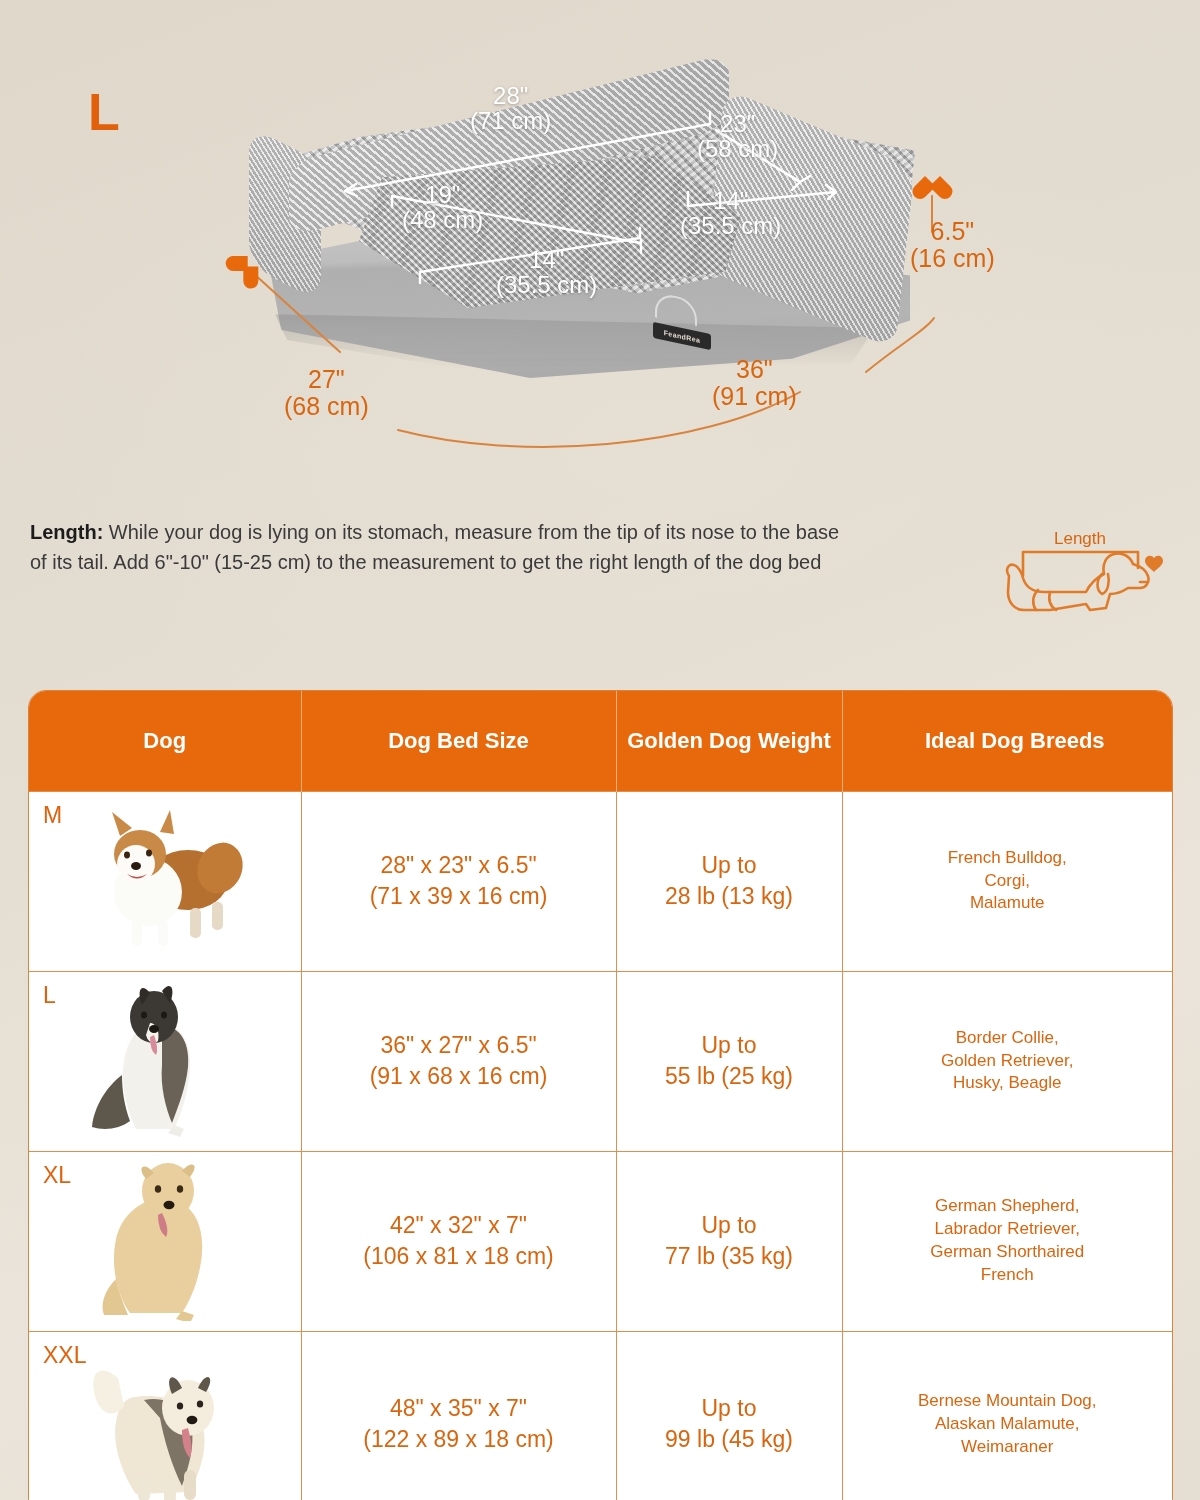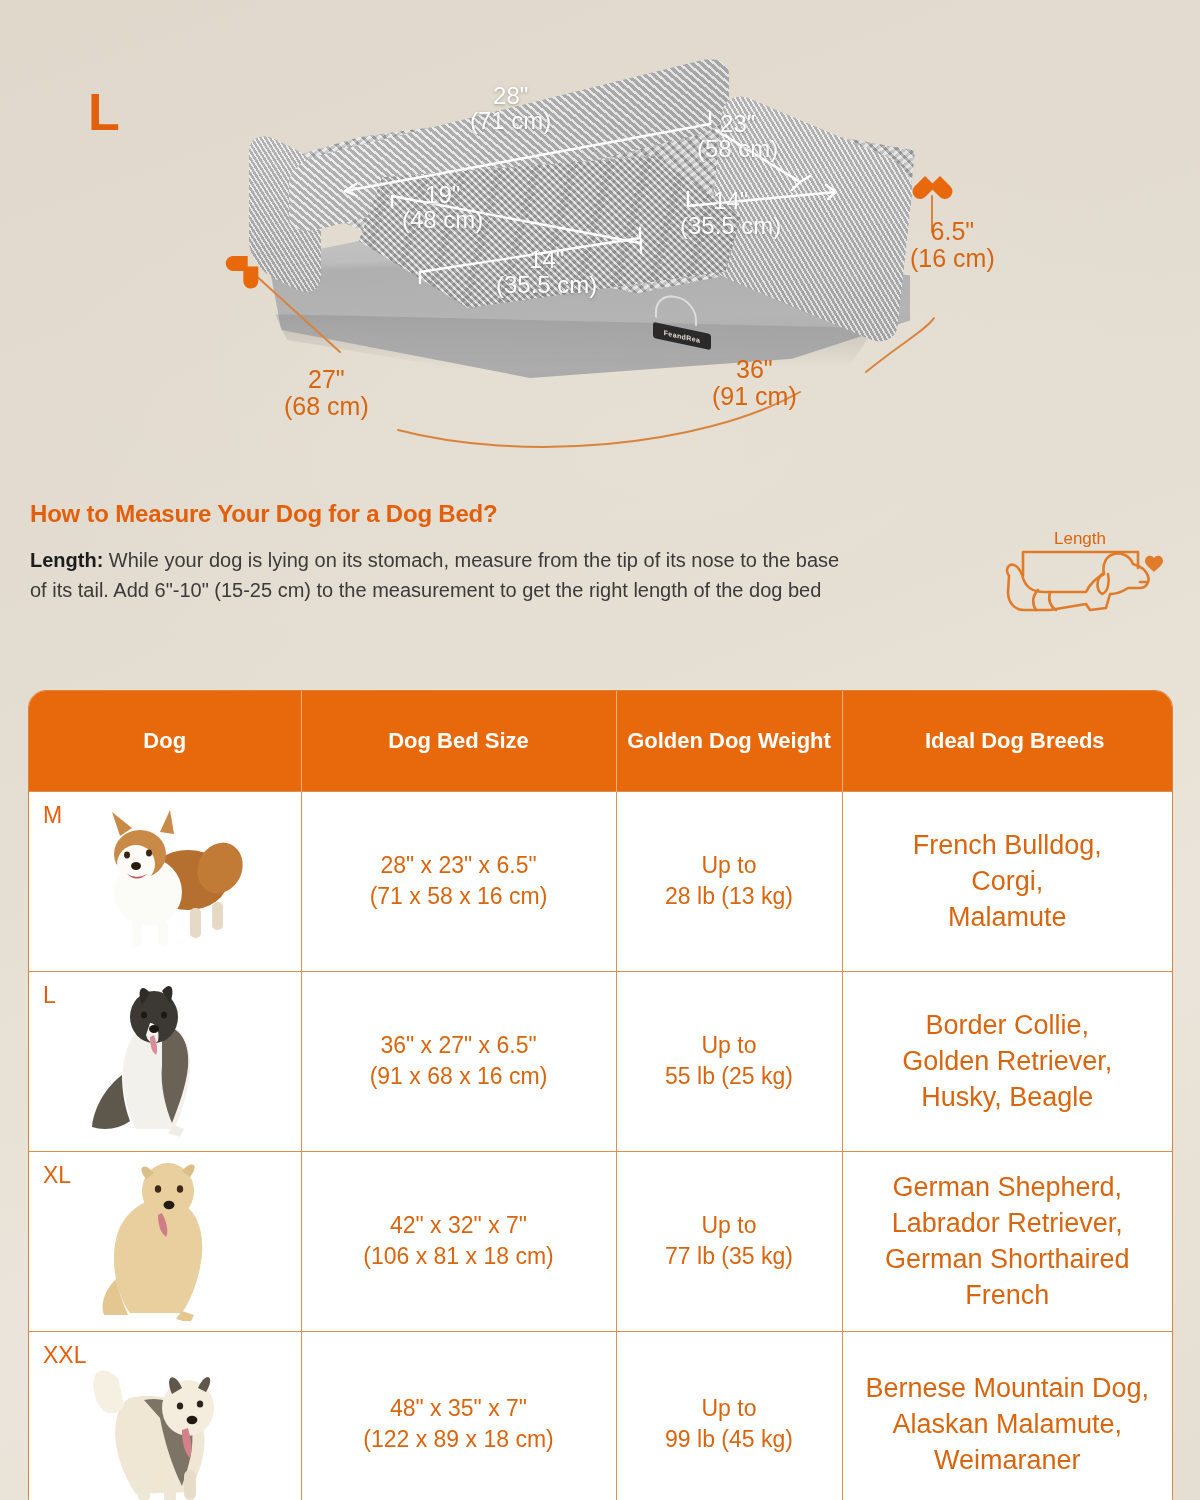--- a/index.html
+++ b/index.html
@@ -119,21 +119,21 @@
     border-top:1.5px solid #DE8E4E; border-right:1.5px solid #DE8E4E;
     color:#D9650F; font-size:22.5px; line-height:1.34; text-align:center;
     vertical-align:middle; background:#fff;
   }
   tbody td:last-child{ border-right:none; }
   .c-dog{ position:relative; }
   .sz{
     position:absolute; left:14px; top:8px; font-size:23px; color:#E2600C; font-weight:400;
   }
   .dogimg{ display:block; margin:0 auto; }
-  .c-breed{ font-size:27px; }
+  .c-breed{ font-size:17px; }
   .c-size, .c-weight{ font-size:23px; }
 </style>
 </head>
 <body>
 
 <div id="hero">
 
   <div class="size-letter">L</div>
 
   <div id="bed">
@@ -225,21 +225,20 @@
     <div>36"</div>
     <div>(91 cm)</div>
   </div>
   <div class="odim" style="left:910px;top:218px;">
     <div>6.5"</div>
     <div>(16 cm)</div>
   </div>
 </div>
 
 <div id="measure">
-  <div class="m-title">How to Measure Your Dog for a Dog Bed?</div>
   <div class="m-body">
     <div><b>Length:</b><span> While your dog is lying on its stomach, measure from the tip of its nose to the base</span></div>
     <div>of its tail. Add 6"-10" (15-25 cm) to the measurement to get the right length of the dog bed</div>
   </div>
 
   <svg class="dogsvg" width="180" height="108" viewBox="0 0 180 108">
     <g fill="none" stroke="#E07B2A" stroke-width="2.6" stroke-linecap="round" stroke-linejoin="round">
 
       <path d="M33 30 L33 54 M148 30 L148 46 M33 30 L148 30"></path>
 
@@ -310,21 +309,21 @@
               <path d="M57 68 q10 9 20 0 q-10 6 -20 0 z" fill="#C0504B"></path>
               <rect x="62" y="112" width="10" height="28" rx="5" fill="#FBFBF8"></rect>
               <rect x="88" y="114" width="10" height="26" rx="5" fill="#FBFBF8"></rect>
               <rect x="120" y="102" width="11" height="30" rx="5" fill="#E6D9C6"></rect>
               <rect x="142" y="96" width="11" height="28" rx="5" fill="#E6D9C6"></rect>
             </g>
           </svg>
         </td>
         <td class="c-size">
           <div>28" x 23" x 6.5"</div>
-          <div>(71 x 58 x 16 cm)</div>
+          <div>(71 x 39 x 16 cm)</div>
         </td>
         <td class="c-weight">
           <div>Up to</div>
           <div>28 lb (13 kg)</div>
         </td>
         <td class="c-breed">
           <div>French Bulldog,</div>
           <div>Corgi,</div>
           <div>Malamute</div>
         </td>

